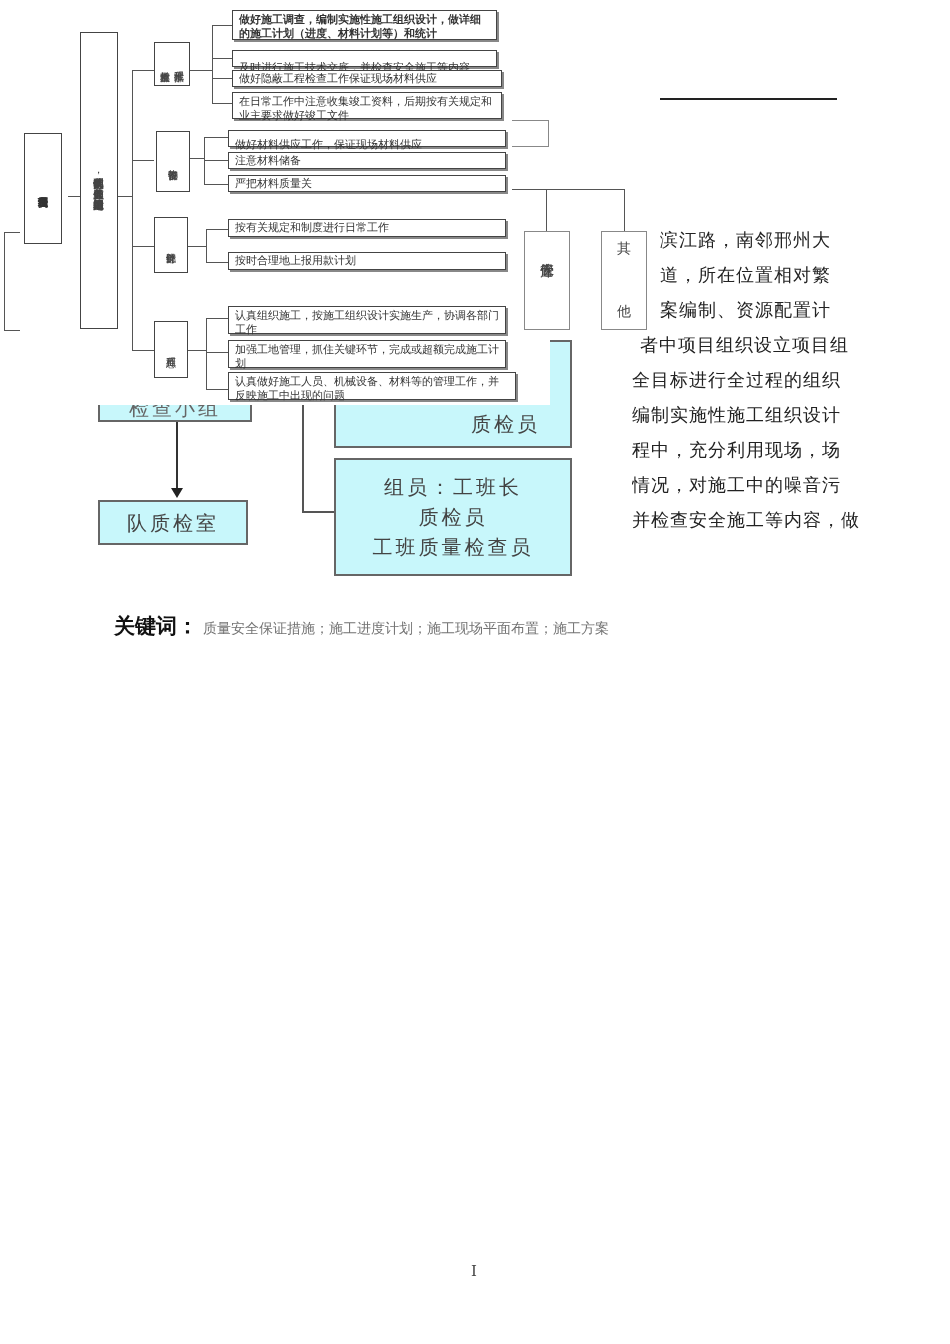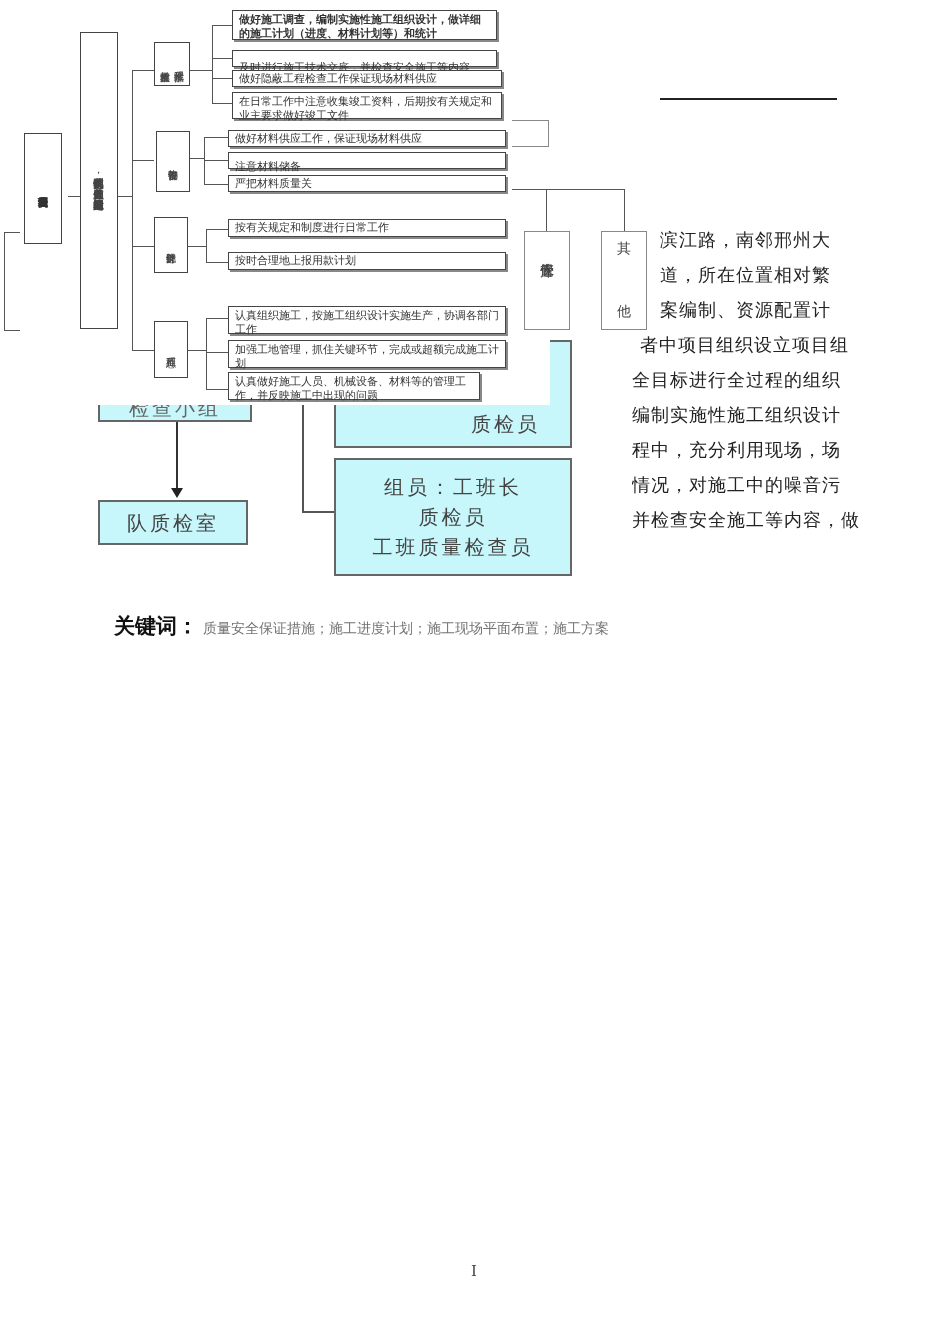--- a/index.html
+++ b/index.html
@@ -106,22 +106,22 @@
   <div class="box" style="left:232px;top:92px;width:270px;height:27px;">在日常工作中注意收集竣工资料，后期按有关规定和业主要求做好竣工文件</div>
 
   <div class="vbox" style="left:156px;top:131px;width:34px;height:61px;font-size:10px;line-height:11px;">
     <span class="vtext">物资设备部</span>
   </div>
   <div class="line" style="left:190px;top:158px;width:14px;height:1px;"></div>
   <div class="line" style="left:204px;top:137px;width:1px;height:48px;"></div>
   <div class="line" style="left:204px;top:137px;width:24px;height:1px;"></div>
   <div class="line" style="left:204px;top:160px;width:24px;height:1px;"></div>
   <div class="line" style="left:204px;top:184px;width:24px;height:1px;"></div>
-  <div class="box" style="left:228px;top:130px;width:278px;height:17px;padding-top:1px;">做好材料供应工作，保证现场材料供应</div>
-  <div class="box" style="left:228px;top:152px;width:278px;height:17px;padding-top:7px;">注意材料储备</div>
+  <div class="box" style="left:228px;top:130px;width:278px;height:17px;padding-top:7px;">做好材料供应工作，保证现场材料供应</div>
+  <div class="box" style="left:228px;top:152px;width:278px;height:17px;padding-top:1px;">注意材料储备</div>
   <div class="box" style="left:228px;top:175px;width:278px;height:17px;padding-top:1px;">严把材料质量关</div>
 
   <div class="abs" style="left:512px;top:120px;width:37px;height:27px;border:1px solid #888;border-left:none;box-sizing:border-box;"></div>
   <div class="line" style="left:512px;top:189px;width:112px;height:1px;"></div>
   <div class="line" style="left:546px;top:189px;width:1px;height:42px;"></div>
   <div class="line" style="left:624px;top:189px;width:1px;height:42px;"></div>
   <div class="gray-box" style="left:524px;top:231px;width:46px;height:99px;padding-top:6px;line-height:19px;">
     <span class="vtext">仓库保管</span>
   </div>
   <div class="gray-box" style="left:601px;top:231px;width:46px;height:99px;display:flex;flex-direction:column;justify-content:space-between;padding:8px 0;">
@@ -142,21 +142,21 @@
   <div class="vbox" style="left:154px;top:321px;width:34px;height:57px;font-size:10px;line-height:11px;">
     <span class="vtext">总工程师</span>
   </div>
   <div class="line" style="left:188px;top:350px;width:18px;height:1px;"></div>
   <div class="line" style="left:206px;top:318px;width:1px;height:71px;"></div>
   <div class="line" style="left:206px;top:318px;width:22px;height:1px;"></div>
   <div class="line" style="left:206px;top:352px;width:22px;height:1px;"></div>
   <div class="line" style="left:206px;top:389px;width:22px;height:1px;"></div>
   <div class="box" style="left:228px;top:306px;width:278px;height:28px;">认真组织施工，按施工组织设计实施生产，协调各部门工作</div>
   <div class="box" style="left:228px;top:340px;width:278px;height:28px;">加强工地管理，抓住关键环节，完成或超额完成施工计划</div>
-  <div class="box" style="left:228px;top:372px;width:252px;height:28px;">认真做好施工人员、机械设备、材料等的管理工作，并反映施工中出现的问题</div>
+  <div class="box" style="left:228px;top:372px;width:288px;height:28px;">认真做好施工人员、机械设备、材料等的管理工作，并反映施工中出现的问题</div>
 </div>
 
 <div class="abs" style="left:114px;top:612px;white-space:nowrap;">
   <span style="font-family:'DejaVu Sans','Liberation Sans',sans-serif;font-weight:bold;font-size:21px;color:#111;">关键词：</span>
   <span style="font-size:14px;color:#737373;">质量安全保证措施；施工进度计划；施工现场平面布置；施工方案</span>
 </div>
 
 <div class="abs" style="left:471px;top:1262px;font-size:15px;color:#444;">I</div>
 
 </body></html>

